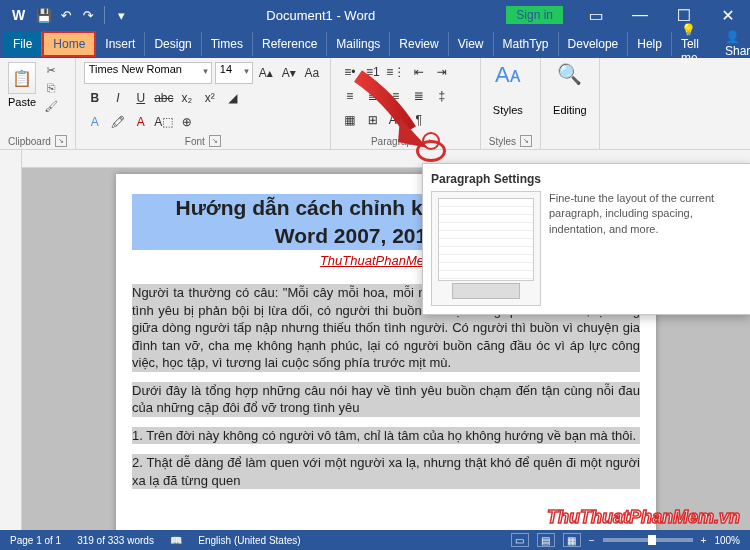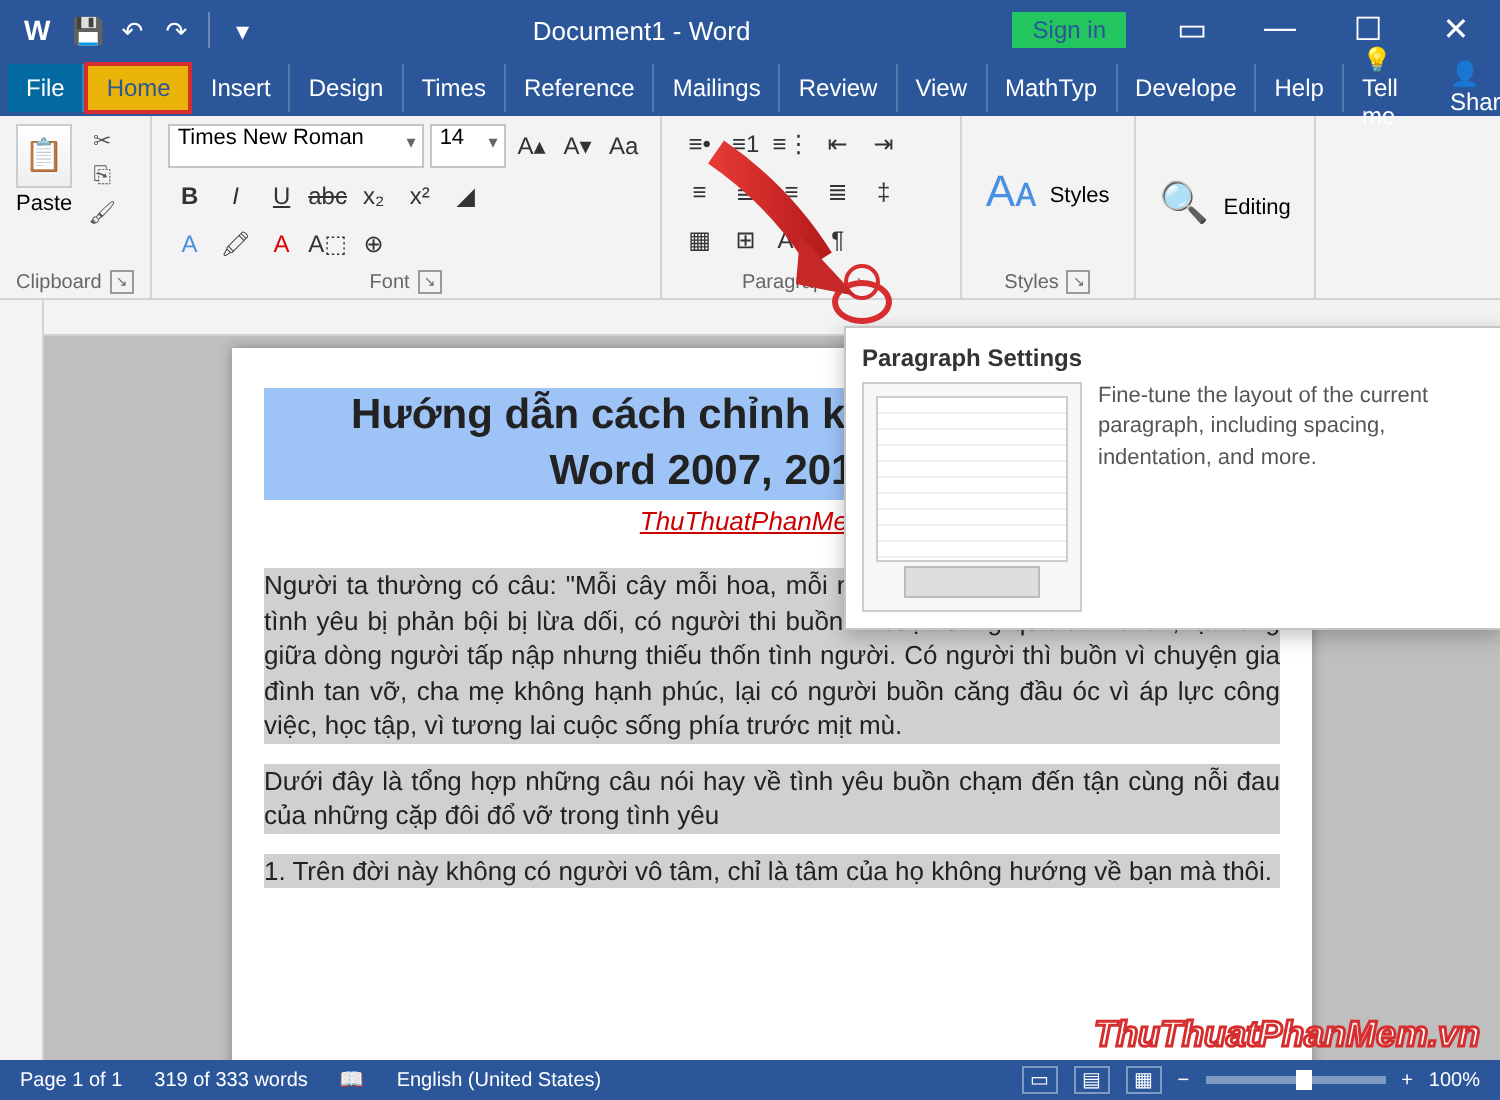--- a/index.html
+++ b/index.html
@@ -11,41 +11,41 @@
 .qat-div { width: 1px; height: 18px; background: rgba(255,255,255,.3); margin: 0 3px; }
 .w-logo { font-size: 14px; font-weight: bold; padding: 0 6px; }
 .title { flex: 1; text-align: center; font-size: 13px; }
 .signin { background: #22c55e; color: #2b579a; border: 1px solid #2b579a; padding: 2px 10px; font-size: 12px; margin-right: 10px; cursor: pointer; }
 .win-ctrl { display: flex; }
 .win-ctrl span { width: 44px; height: 30px; display: flex; align-items: center; justify-content: center; cursor: pointer; }
 
 .tabs { height: 28px; background: #2b579a; display: flex; align-items: center; padding: 0 4px; color: #fff; font-size: 12px; }
 .tab { padding: 5px 9px; cursor: pointer; border-right: 1px solid rgba(255,255,255,.2); }
 .tab.file { background: #0369a1; }
-.tab.active { background: #eab308; color: #2b579a; border: 2px solid #d62e2e; padding: 4px 9px; }
+.tab.active { background: #fdba74; color: #2b579a; border: 2px solid #d62e2e; padding: 4px 9px; }
 .tabs-right { margin-left: auto; display: flex; align-items: center; gap: 8px; padding-right: 10px; }
 .tabs-right .tab { border: none; }
 
 .ribbon { height: 92px; background: #f3f3f3; display: flex; border-bottom: 1px solid #d4d4d4; }
 .group { border-right: 1px solid #d4d4d4; padding: 4px 8px 2px; display: flex; flex-direction: column; position: relative; }
 .group-content { flex: 1; display: flex; gap: 6px; }
 .group-label { font-size: 10px; color: #666; text-align: center; padding-top: 2px; display: flex; justify-content: center; align-items: center; gap: 4px; }
 .launcher { width: 12px; height: 12px; border: 1px solid #999; font-size: 7px; display: inline-flex; align-items: center; justify-content: center; cursor: pointer; }
 .launcher.hot { border: 2px solid #d62e2e; border-radius: 50%; width: 18px; height: 18px; }
 .paste-btn { display: flex; flex-direction: column; align-items: center; gap: 2px; }
 .paste-ico { width: 28px; height: 32px; background: linear-gradient(#fff,#eee); border: 1px solid #ccc; display: flex; align-items: center; justify-content: center; }
 .mini-col { display: flex; flex-direction: column; gap: 2px; }
 .mini { width: 18px; height: 16px; font-size: 11px; display: flex; align-items: center; justify-content: center; color: #555; cursor: pointer; }
 .font-row { display: flex; gap: 3px; align-items: center; }
 .font-sel { height: 22px; border: 1px solid #c5c5c5; background: #fff; font-size: 11px; padding: 0 16px 0 4px; position: relative; }
 .font-sel::after { content: "▾"; position: absolute; right: 3px; top: 3px; font-size: 9px; color: #666; }
 .btn-row { display: flex; gap: 1px; }
 .rb { width: 22px; height: 20px; font-size: 12px; display: flex; align-items: center; justify-content: center; color: #333; cursor: pointer; }
 .rb.sml { width: 20px; }
-.big-ico { display: flex; align-items: center; gap: 2px; padding: 0 4px; }
+.big-ico { display: flex; flex-direction: column; align-items: center; gap: 12px; padding: 0 4px; text-align: center; }
 .big-ico .shape { width: 30px; height: 30px; }
 
 .doc-area { position: relative; height: 380px; background: #bfbfbf; display: flex; }
 .vruler { width: 22px; background: #f3f3f3; border-right: 1px solid #d4d4d4; }
 .page-wrap { flex: 1; overflow: hidden; position: relative; }
 .hruler { height: 18px; background: #f3f3f3; border-bottom: 1px solid #d4d4d4; }
 .page { background: #fff; margin: 6px auto 0; width: 540px; min-height: 500px; box-shadow: 0 0 6px rgba(0,0,0,.3); padding: 20px 16px; font-family: "Times New Roman", serif; font-size: 13px; color: #222; }
 .h1 { font-size: 21px; font-weight: bold; text-align: center; background: #9ec4f7; padding: 2px 0; }
 .h2 { font-size: 21px; font-weight: bold; text-align: center; background: #9ec4f7; padding: 2px 0; }
 .src { text-align: center; color: #c00; text-decoration: underline; font-style: italic; font-size: 13px; margin: 3px 0 16px; }
@@ -243,20 +243,21 @@
   <div class="vruler"></div>
   <div class="page-wrap">
     <div class="hruler"></div>
     <div class="page">
       <div class="h1">Hướng dẫn cách chỉnh khoảng cách dòng</div>
       <div class="h2">Word 2007, 2010, 2016</div>
       <div class="src">ThuThuatPhanMem.vn</div>
       <div class="para">Người ta thường có câu: "Mỗi cây mỗi hoa, mỗi nhà mỗi cảnh". Có người thất vọng vì tình yêu bị phản bội bị lừa dối, có người thi buồn vì cuộc sống quá bon chen, lạc lõng giữa dòng người tấp nập nhưng thiếu thốn tình người. Có người thì buồn vì chuyện gia đình tan vỡ, cha mẹ không hạnh phúc, lại có người buồn căng đầu óc vì áp lực công việc, học tập, vì tương lai cuộc sống phía trước mịt mù.</div>
       <div class="para">Dưới đây là tổng hợp những câu nói hay về tình yêu buồn chạm đến tận cùng nỗi đau của những cặp đôi đổ vỡ trong tình yêu</div>
       <div class="para">1. Trên đời này không có người vô tâm, chỉ là tâm của họ không hướng về bạn mà thôi.</div>
+      <div class="para">2. Thật dễ dàng để làm quen với một người xa lạ, nhưng thật khó để quên đi một người xa lạ đã từng quen</div>
     </div>
   </div>
 </div>
 
 <div class="tooltip">
   <div class="tt-title">Paragraph Settings</div>
   <div class="tt-body">
     <div class="tt-thumb"></div>
     <div class="tt-text">Fine-tune the layout of the current paragraph, including spacing, indentation, and more.</div>
   </div>

